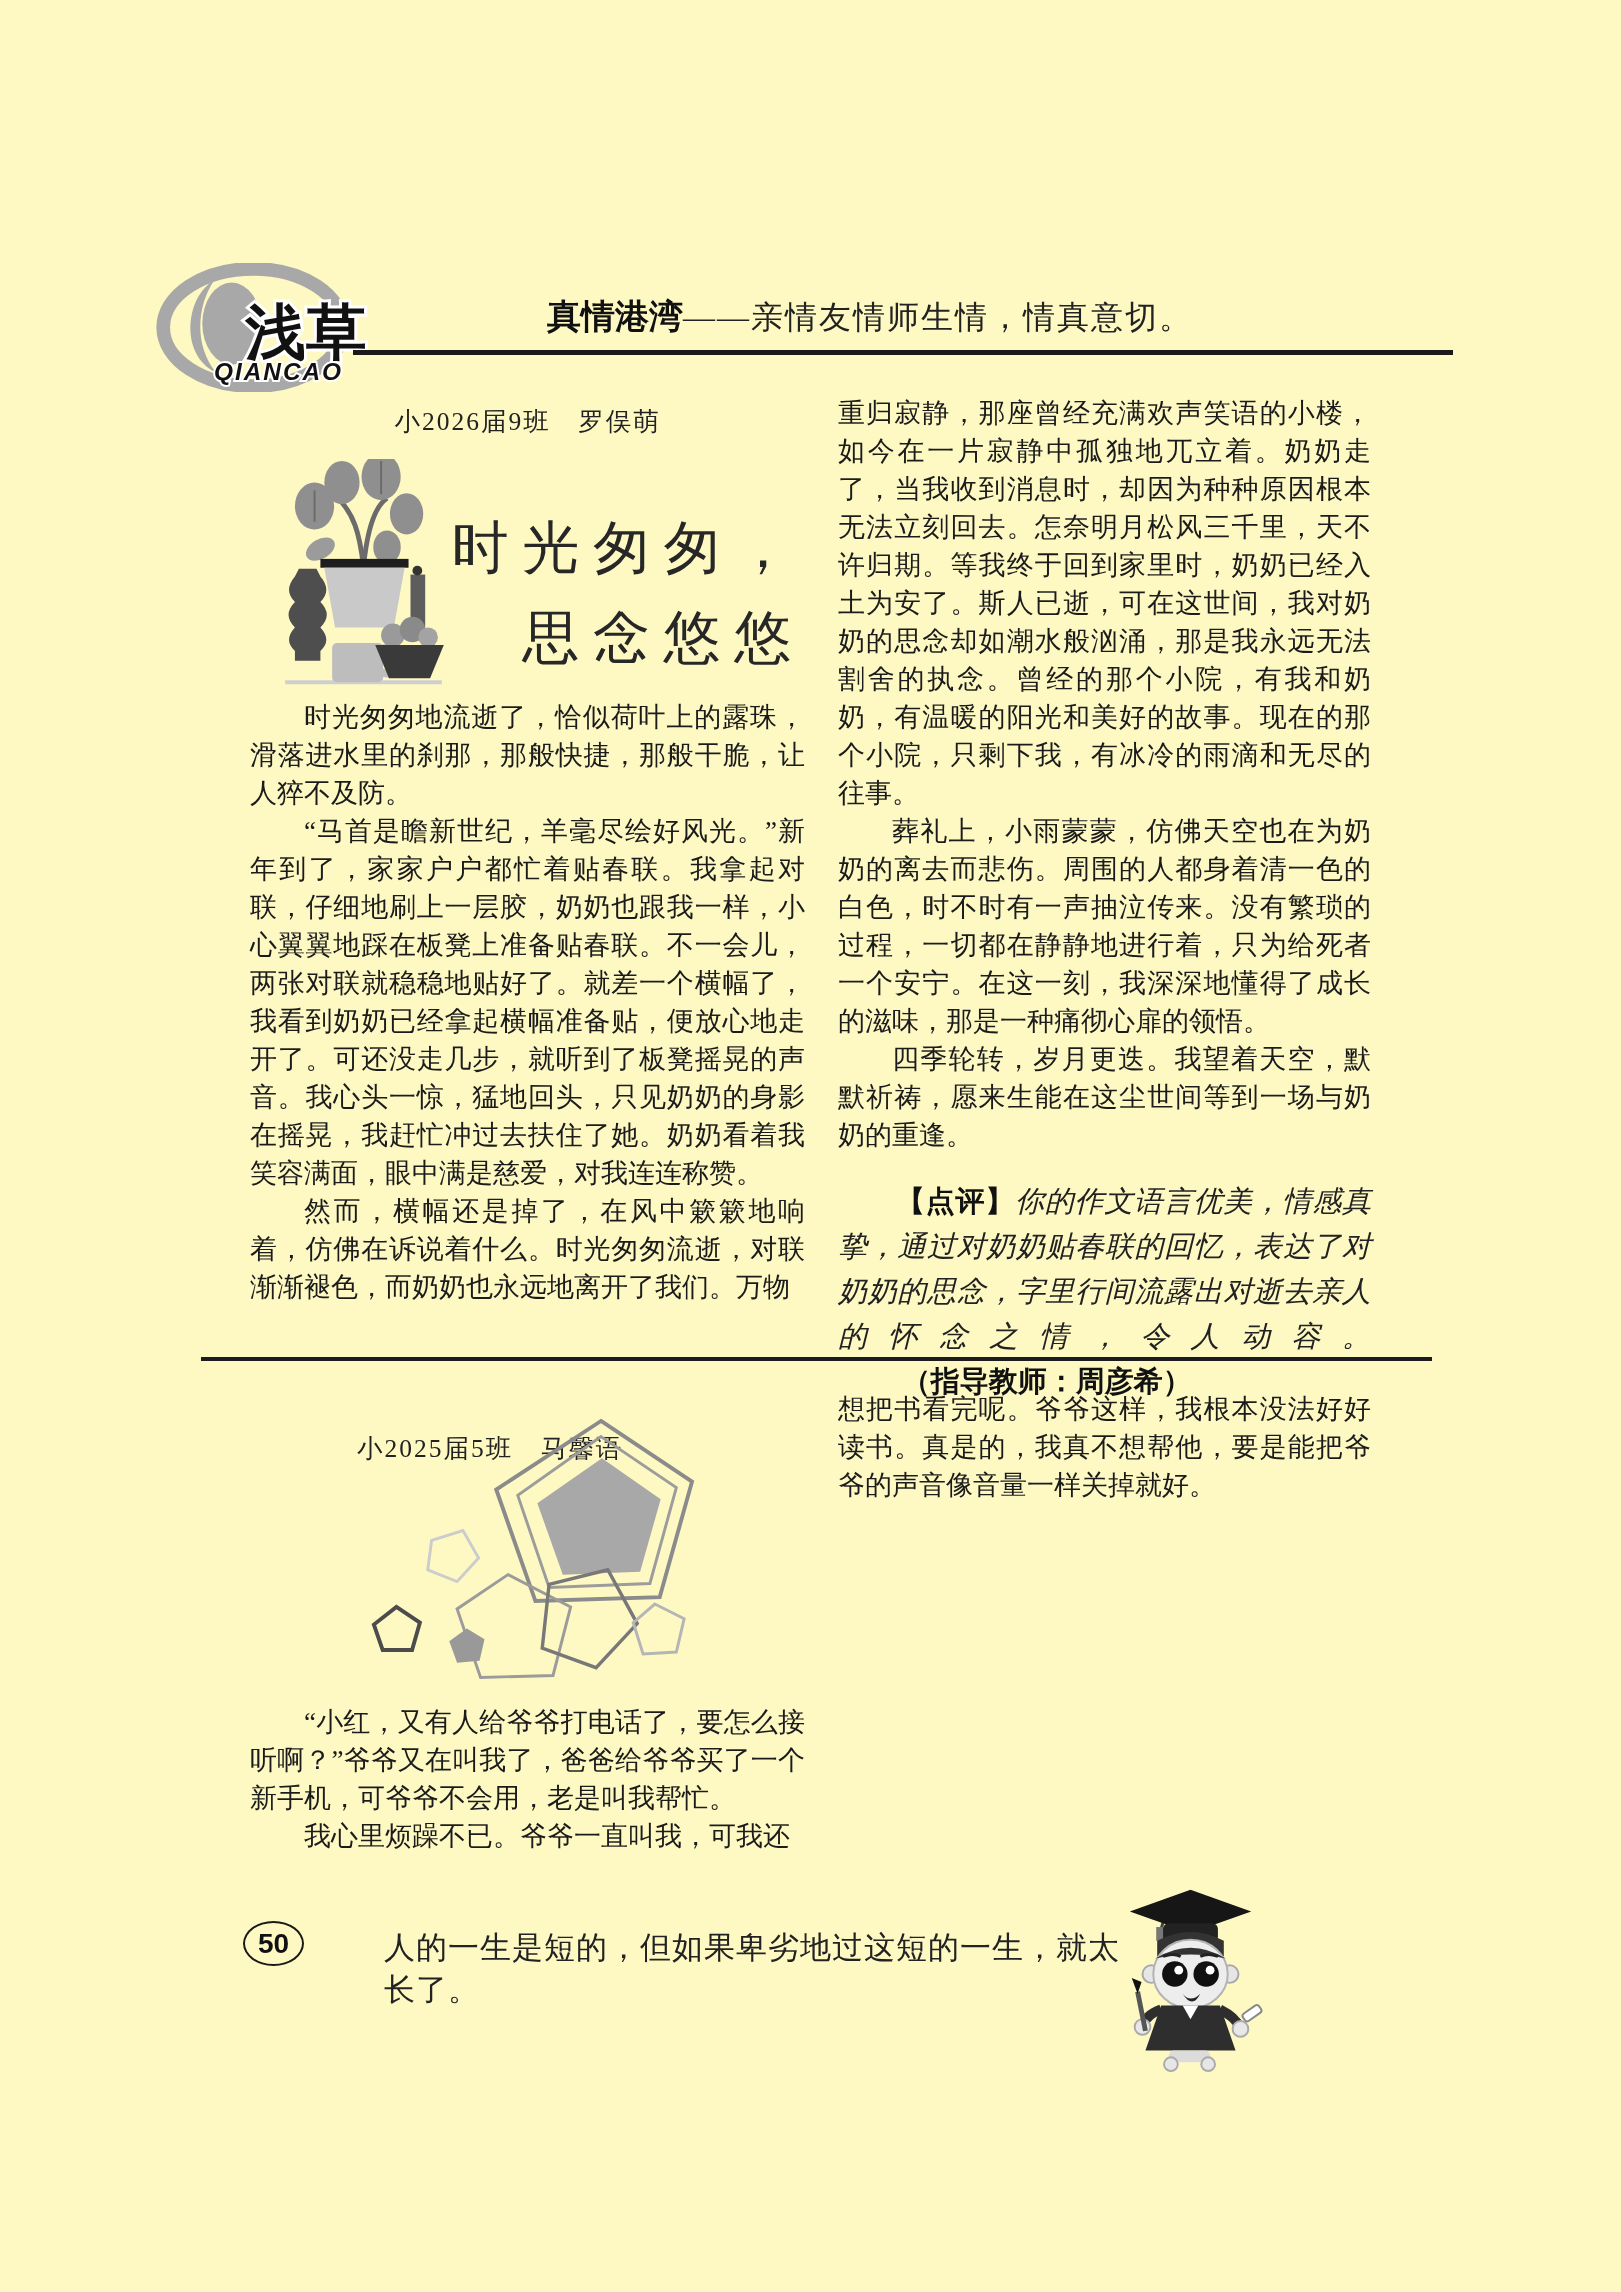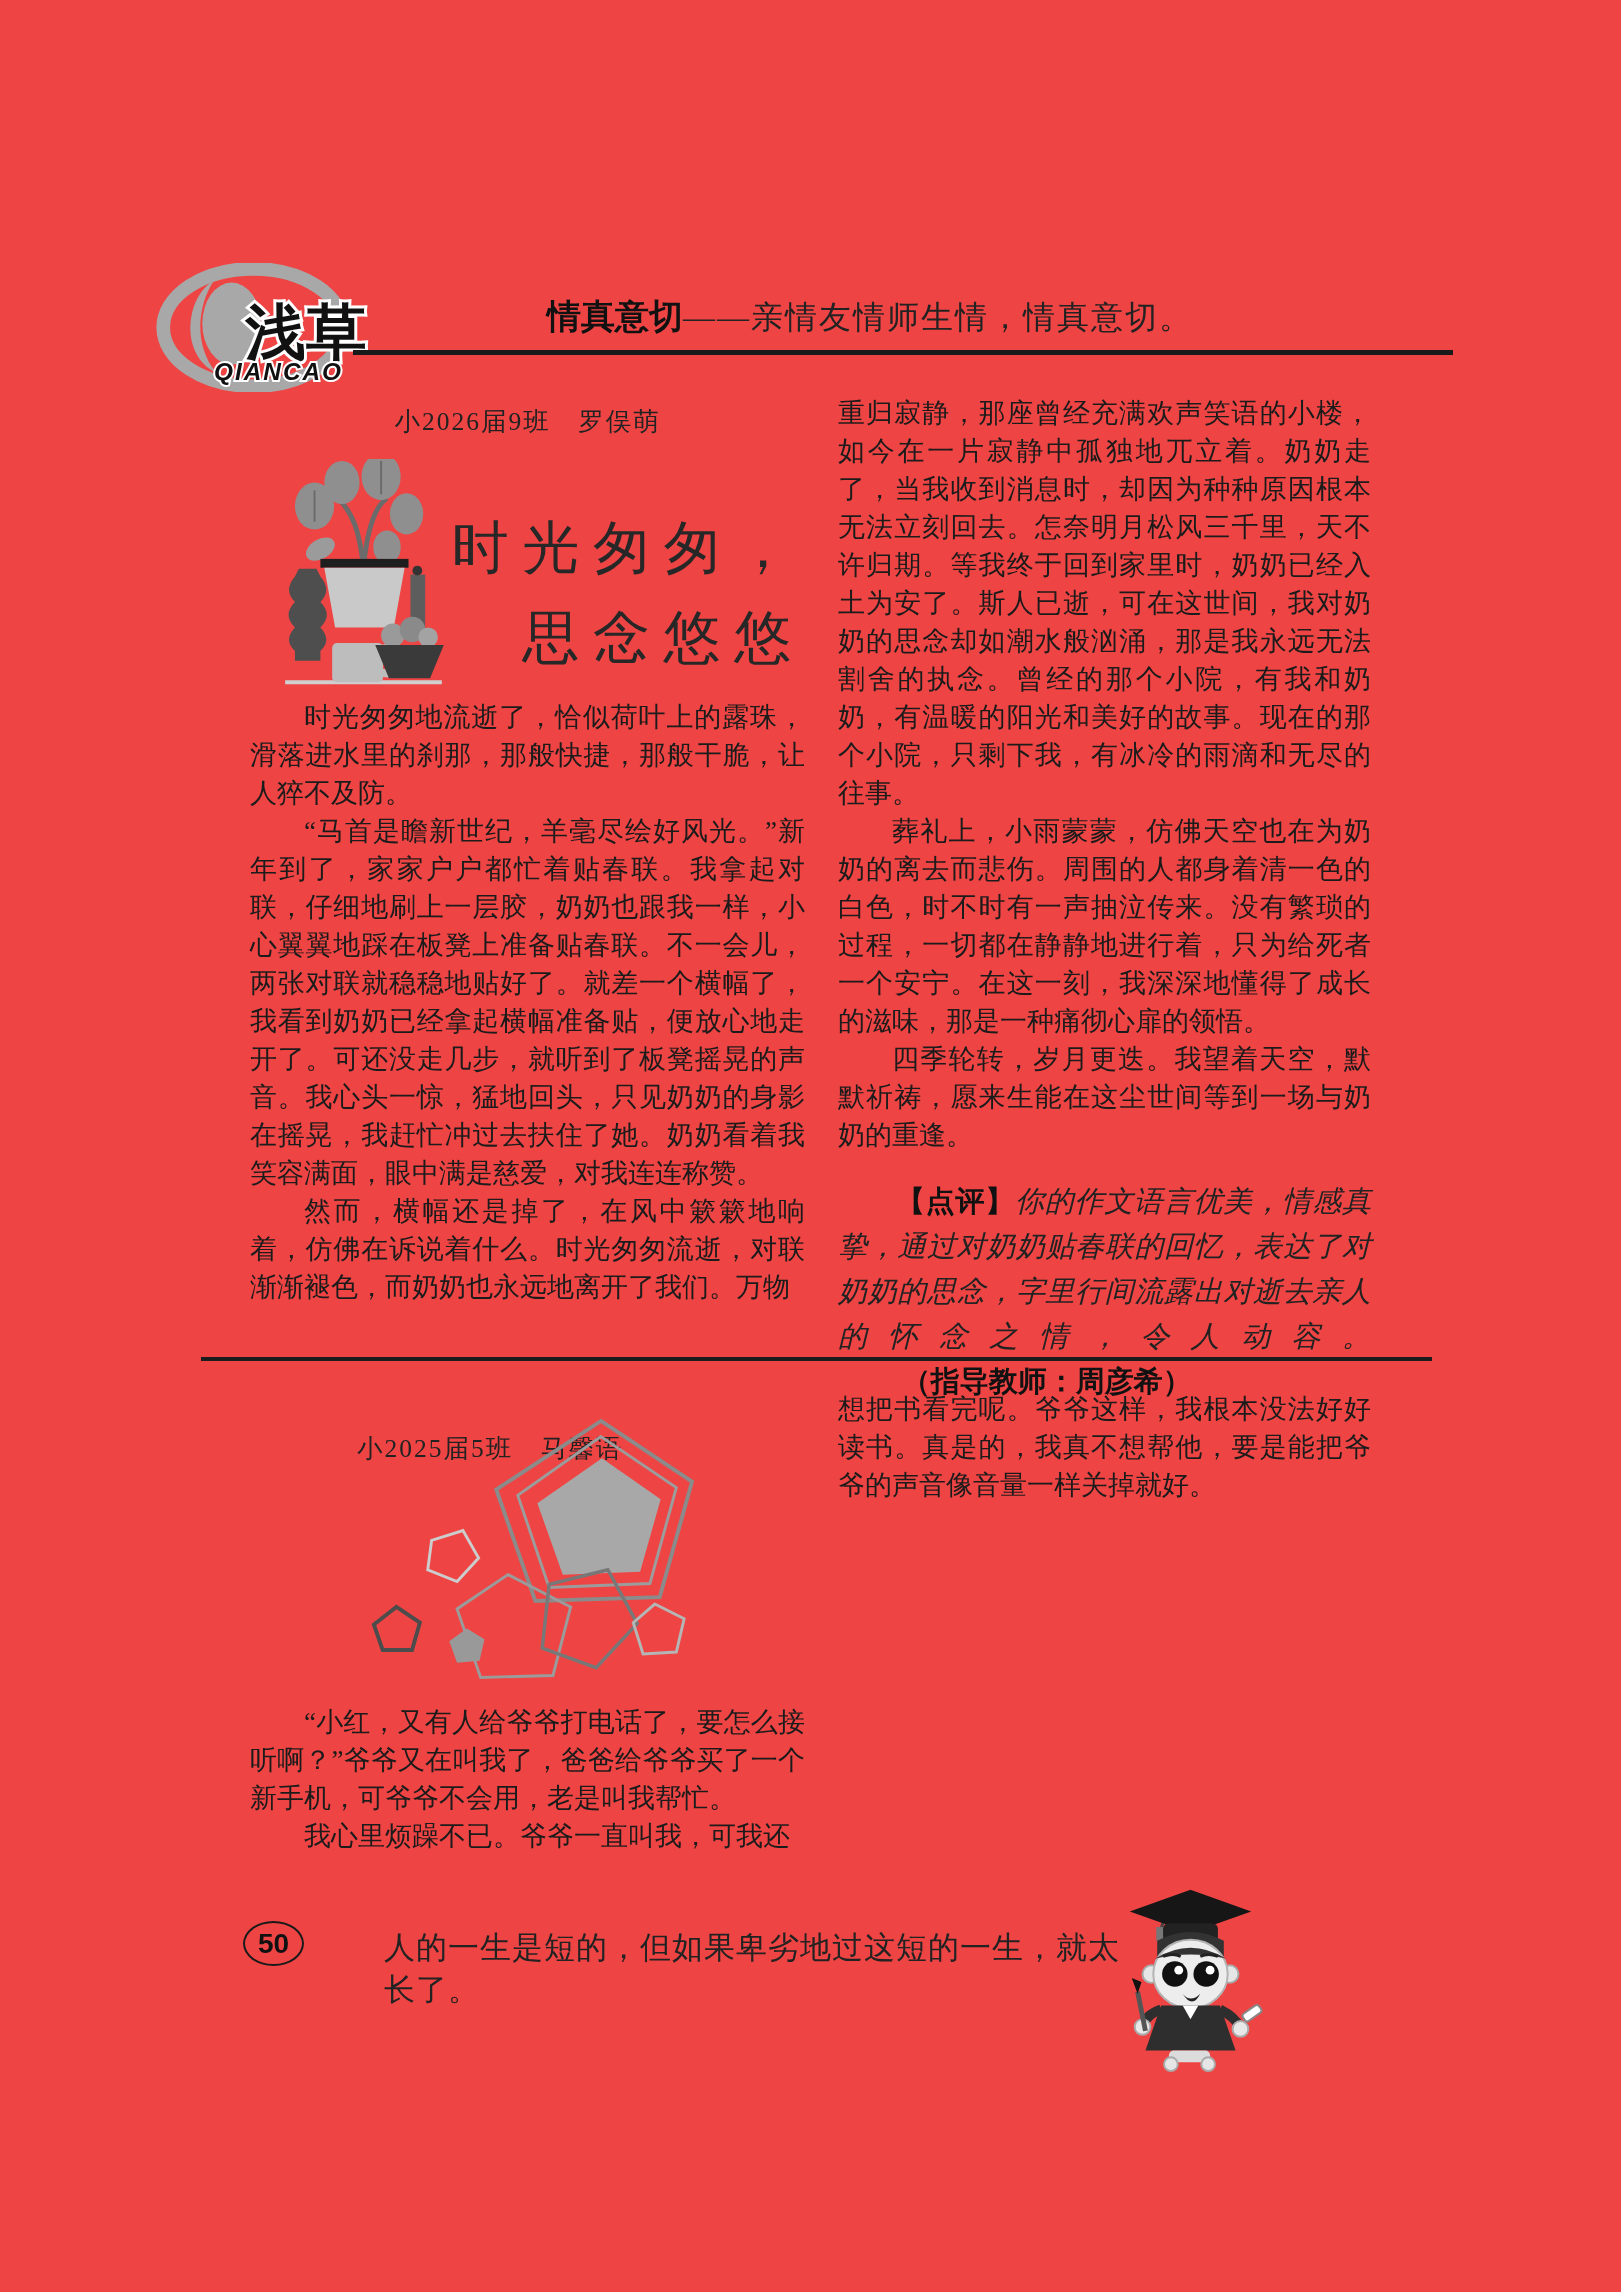--- a/index.html
+++ b/index.html
@@ -1,16 +1,16 @@
 <!DOCTYPE html>
 <html><head>
 <meta charset="utf-8">
 <style>
   html,body{margin:0;padding:0;background:#fff;}
-  .page{position:relative;width:1621px;height:2293px;background:#ef4444;overflow:hidden;
+  .page{position:relative;width:1621px;height:2293px;background:#fef9c3;overflow:hidden;
         font-family:"Liberation Serif","DejaVu Serif",serif;color:#1b1b1b;}
   .abs{position:absolute;}
 
   
   .hdr-title{left:547px;top:294px;width:627px;white-space:nowrap;}
   .hdr-bold{font-family:"Liberation Sans","DejaVu Sans",sans-serif;font-weight:bold;font-size:34px;color:#111;}
   .hdr-sub{font-size:32px;color:#222;letter-spacing:2px;}
   .hdr-rule{left:353px;top:350px;width:1100px;height:4.9px;background:#1a1a1a;}
 
   
@@ -67,21 +67,21 @@
 
   <svg class="abs logo-svg" viewBox="0 0 255 132">
     <ellipse cx="100" cy="66" rx="92" ry="60" fill="none" stroke="#a8a8a8" stroke-width="14"></ellipse>
     <path d="M60,18 C30,35 25,95 62,112 C40,85 42,45 60,18 Z" fill="#a8a8a8"></path>
     <ellipse cx="78" cy="62" rx="30" ry="42" fill="#a8a8a8"></ellipse>
     <text x="92" y="92" font-size="62" font-weight="bold" fill="#111" font-family="'Liberation Serif',serif" stroke="#fff" stroke-width="6" paint-order="stroke">浅草</text>
     <text x="60" y="120" font-size="25" font-weight="bold" font-style="italic" letter-spacing="2" fill="#111" font-family="'Liberation Sans',sans-serif" stroke="#fff" stroke-width="4" paint-order="stroke">QIANCAO</text>
   </svg>
 
   <div class="abs hdr-title">
-    <span class="hdr-bold">情真意切</span><span class="hdr-sub">——亲情友情师生情，情真意切。</span>
+    <span class="hdr-bold">真情港湾</span><span class="hdr-sub">——亲情友情师生情，情真意切。</span>
   </div>
   <div class="abs hdr-rule"></div>
 
   <div class="abs byline byline1">小2026届9班　罗俣萌</div>
 
   <svg class="abs plant-svg" viewBox="0 0 175 242">
     <line x1="8" y1="228" x2="168" y2="228" stroke="#cfcfcf" stroke-width="4"></line>
 
     <path d="M88,110 C84,75 78,55 60,38" stroke="#6b6b6b" stroke-width="5" fill="none"></path>
     <path d="M88,110 C92,70 100,48 112,40" stroke="#6b6b6b" stroke-width="5" fill="none"></path>

